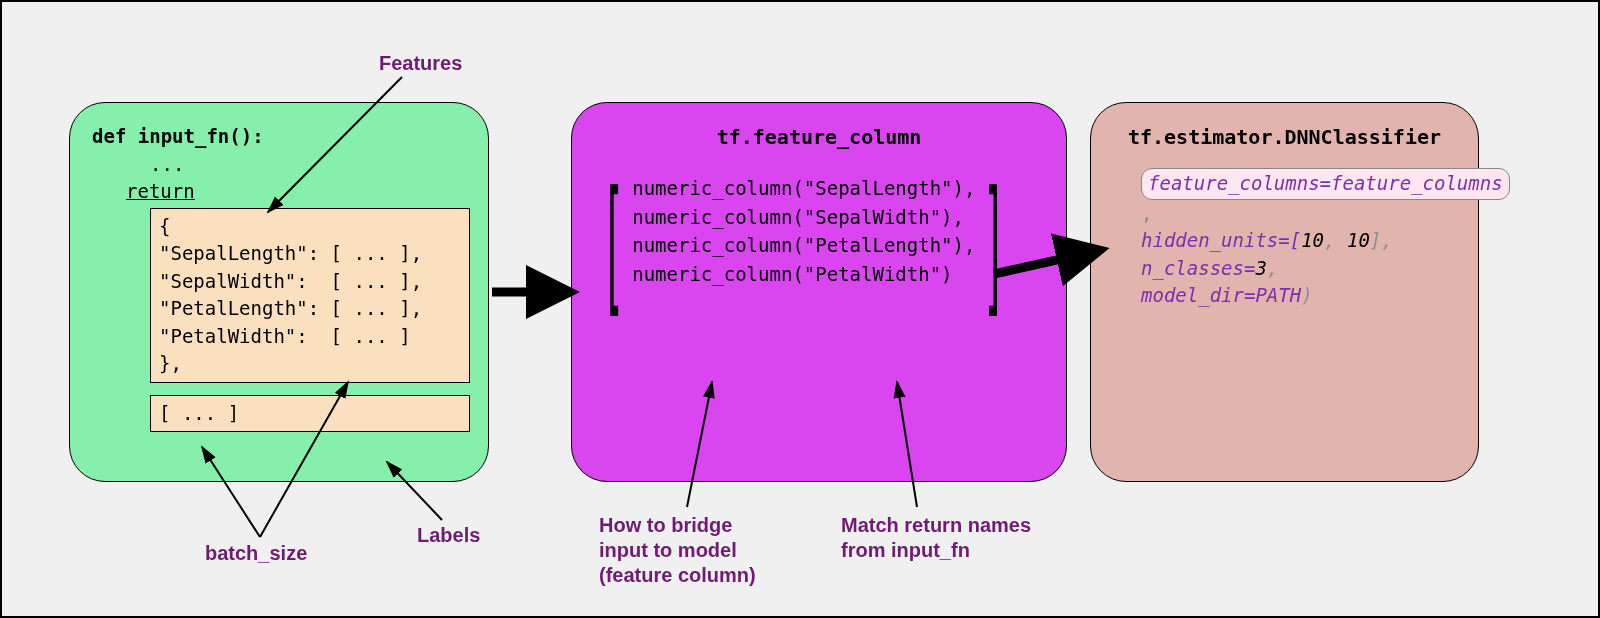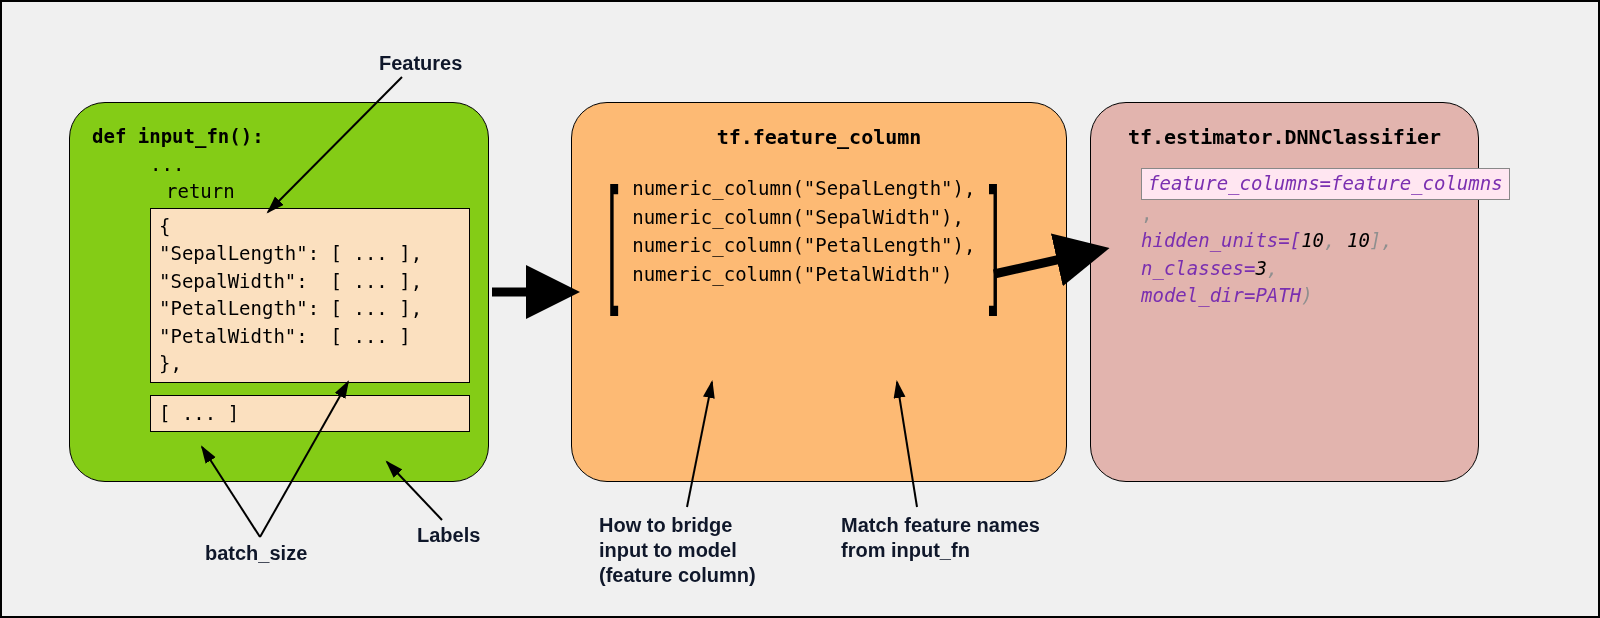--- a/index.html
+++ b/index.html
@@ -19,26 +19,26 @@
   }
   .panel {
     position: absolute;
     border: 1.5px solid #000;
     border-radius: 36px;
     padding: 20px 22px;
   }
   .panel-blue {
     left: 67px; top: 100px;
     width: 420px; height: 380px;
-    background: #84cc16;
+    background: #86efac;
   }
   .panel-green {
     left: 569px; top: 100px;
     width: 496px; height: 380px;
-    background: #fdba74;
+    background: #d946ef;
   }
   .panel-red {
     left: 1088px; top: 100px;
     width: 389px; height: 380px;
     background: #e2b4ae;
   }
   .mono { font-family: "Menlo","Consolas","DejaVu Sans Mono",monospace; font-size: 19px; line-height: 1.45; }
   .bold { font-weight: 700; }
   .title-center { text-align: center; font-weight: 700; margin-bottom: 16px; font-size:20px; }
   .kw { font-weight: 700; }
@@ -63,47 +63,47 @@
     position:relative;
     top: 28px;
   }
   .fccol { font-size:19px; line-height:1.5; }
   .pink-box {
     background: #ffe6f1;
     border: 1.5px solid #888;
     padding: 1px 6px;
     display:inline-block;
   }
-  .ital { font-style: italic; }
+  .ital { font-style: italic; border-radius: 11px; }
   .blue-num { color:#000000; }
   .purple { color:#7a2fb0; }
   .gray { color:#8f8f8f; }
   .label {
     position:absolute;
     font-family: Arial, Helvetica, sans-serif;
     font-size: 20px;
     font-weight: 700;
-    color:#0f172a;
+    color:#701a75;
   }
   svg.overlay {
     position:absolute;
     left:0; top:0;
     width:1600px; height:618px;
     pointer-events:none;
   }
 </style>
 </head>
 <body>
 
 <div class="canvas">
 
   <div class="panel panel-blue mono">
     <div><span class="kw">def input_fn():</span></div>
     <div style="margin-left:58px;">...</div>
-    <div style="margin-left:74px;">return</div>
+    <div style="margin-left:34px;text-decoration:underline;">return</div>
     <div class="orange-box indent2">
       <div class="row">{</div>
       <div class="row">"SepalLength": [ ... ],</div>
       <div class="row">"SepalWidth":  [ ... ],</div>
       <div class="row">"PetalLength": [ ... ],</div>
       <div class="row">"PetalWidth":  [ ... ]</div>
       <div class="row">},</div>
     </div>
     <div class="orange-box indent2" style="margin-top:12px;">
       <span>[ ... ]</span>
@@ -139,21 +139,21 @@
       <span class="purple">model_dir=</span><span class="purple">PATH</span><span class="gray">)</span>
     </div>
   </div>
 
   <div class="label" style="left:377px; top:50px;">Features</div>
   <div class="label" style="left:203px; top:540px;">batch_size</div>
   <div class="label" style="left:415px; top:522px;">Labels</div>
   <div class="label" style="left:597px; top:511px; white-space:pre-line; line-height:1.25;">How to bridge
 input to model
 (feature column)</div>
-  <div class="label" style="left:839px; top:511px; white-space:pre-line; line-height:1.25;">Match feature names
+  <div class="label" style="left:839px; top:511px; white-space:pre-line; line-height:1.25;">Match return names
 from input_fn</div>
 
   <svg class="overlay">
     <defs>
       <marker id="arrow" markerWidth="10" markerHeight="10" refX="8" refY="3" orient="auto" markerUnits="strokeWidth">
         <path d="M0,0 L0,6 L9,3 z" fill="#000"></path>
       </marker>
       <marker id="bigarrow" markerWidth="6" markerHeight="6" refX="4" refY="3" orient="auto" markerUnits="strokeWidth">
         <path d="M0,0 L0,6 L6,3 z" fill="#000"></path>
       </marker>

